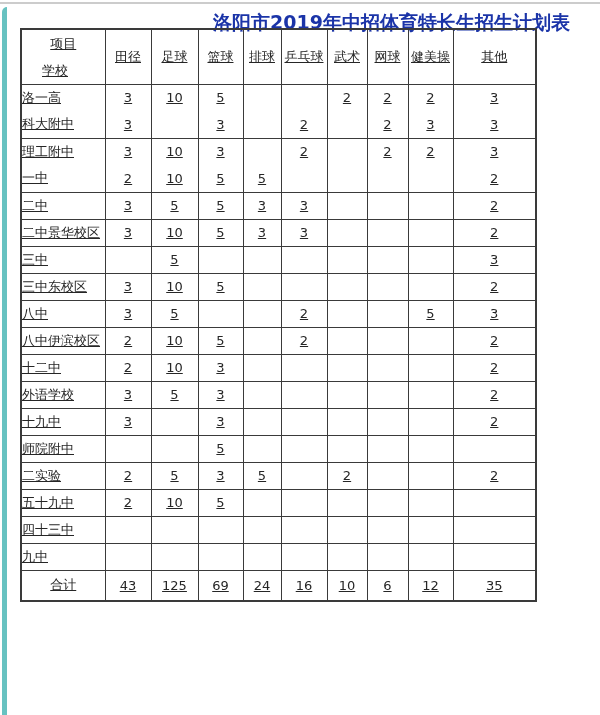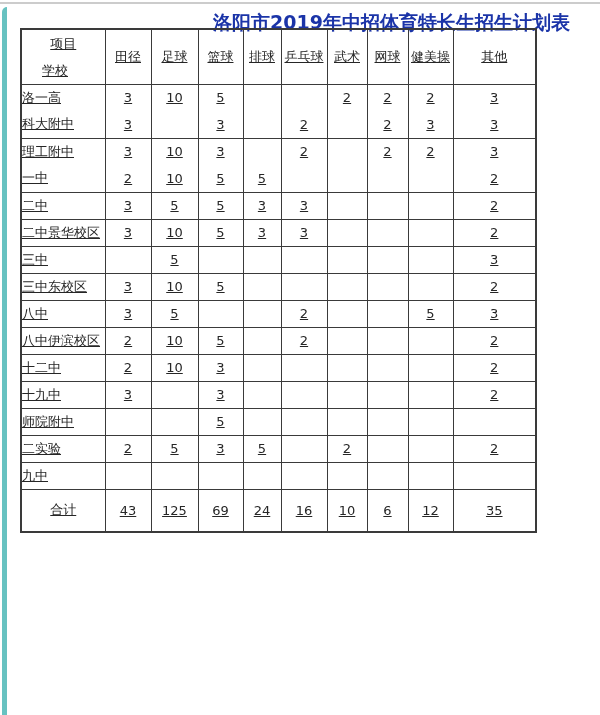--- a/index.html
+++ b/index.html
@@ -20,21 +20,21 @@
     border-collapse:collapse; table-layout:fixed;
     border:2px solid var(--border-color);
     text-decoration:underline;
   }
   .plan th, .plan td {
     border:1px solid var(--border-color); font-size:13px; font-weight:normal;
     color:var(--text-color); padding:0; overflow:hidden; vertical-align:middle;
   }
   tr.header-row { height:55px; }
   tr.body-row { height:27px; }
-  tr.total-row { height:43px; }
+  tr.total-row { height:31px; }
   .corner { vertical-align:middle; }
   .corner-top { text-align:center; margin-top:2px; }
   .corner-bottom { text-align:left; padding-left:20px; margin-top:9px; }
   .col-head { text-align:center; }
   .school { text-align:left; padding-left:3px; }
   .num { text-align:center; }
   .total-label { text-align:center; }
   .hide-right { border-right-style:hidden; }
   tr.merge-below td { border-bottom-style:hidden; }
 </style>
@@ -203,20 +203,32 @@
         <td class="num">10</td>
         <td class="num">3</td>
         <td class="num"></td>
         <td class="num"></td>
         <td class="num hide-right"></td>
         <td class="num"></td>
         <td class="num"></td>
         <td class="num">2</td>
       </tr>
       <tr class="body-row">
+        <td class="school">外语学校</td>
+        <td class="num">3</td>
+        <td class="num">5</td>
+        <td class="num">3</td>
+        <td class="num"></td>
+        <td class="num"></td>
+        <td class="num hide-right"></td>
+        <td class="num"></td>
+        <td class="num"></td>
+        <td class="num">2</td>
+      </tr>
+      <tr class="body-row">
         <td class="school">十九中</td>
         <td class="num">3</td>
         <td class="num"></td>
         <td class="num">3</td>
         <td class="num"></td>
         <td class="num"></td>
         <td class="num hide-right"></td>
         <td class="num"></td>
         <td class="num"></td>
         <td class="num">2</td>
@@ -237,20 +249,44 @@
         <td class="school">二实验</td>
         <td class="num">2</td>
         <td class="num">5</td>
         <td class="num">3</td>
         <td class="num">5</td>
         <td class="num"></td>
         <td class="num hide-right">2</td>
         <td class="num"></td>
         <td class="num"></td>
         <td class="num">2</td>
+      </tr>
+      <tr class="body-row">
+        <td class="school">五十九中</td>
+        <td class="num">2</td>
+        <td class="num">10</td>
+        <td class="num">5</td>
+        <td class="num"></td>
+        <td class="num"></td>
+        <td class="num hide-right"></td>
+        <td class="num"></td>
+        <td class="num"></td>
+        <td class="num"></td>
+      </tr>
+      <tr class="body-row">
+        <td class="school">四十三中</td>
+        <td class="num"></td>
+        <td class="num"></td>
+        <td class="num"></td>
+        <td class="num"></td>
+        <td class="num"></td>
+        <td class="num hide-right"></td>
+        <td class="num"></td>
+        <td class="num"></td>
+        <td class="num"></td>
       </tr>
       <tr class="body-row">
         <td class="school">九中</td>
         <td class="num"></td>
         <td class="num"></td>
         <td class="num"></td>
         <td class="num"></td>
         <td class="num"></td>
         <td class="num hide-right"></td>
         <td class="num"></td>

